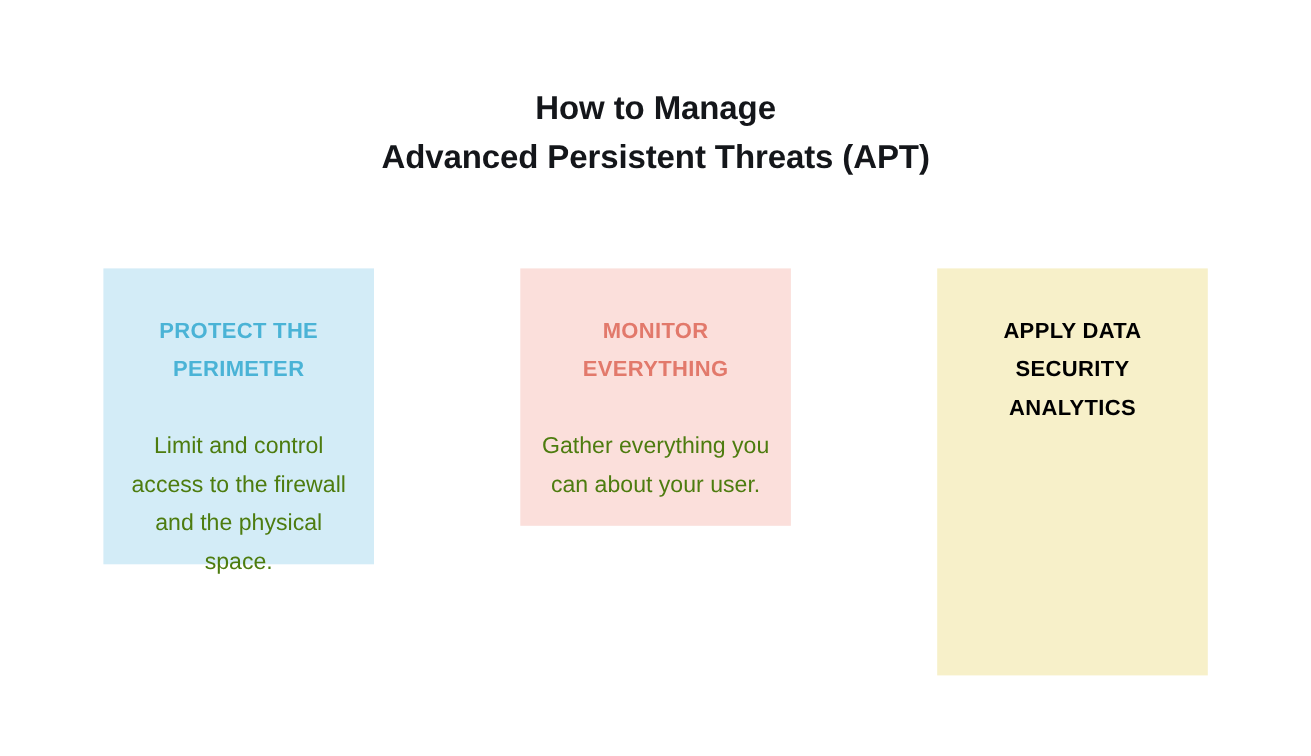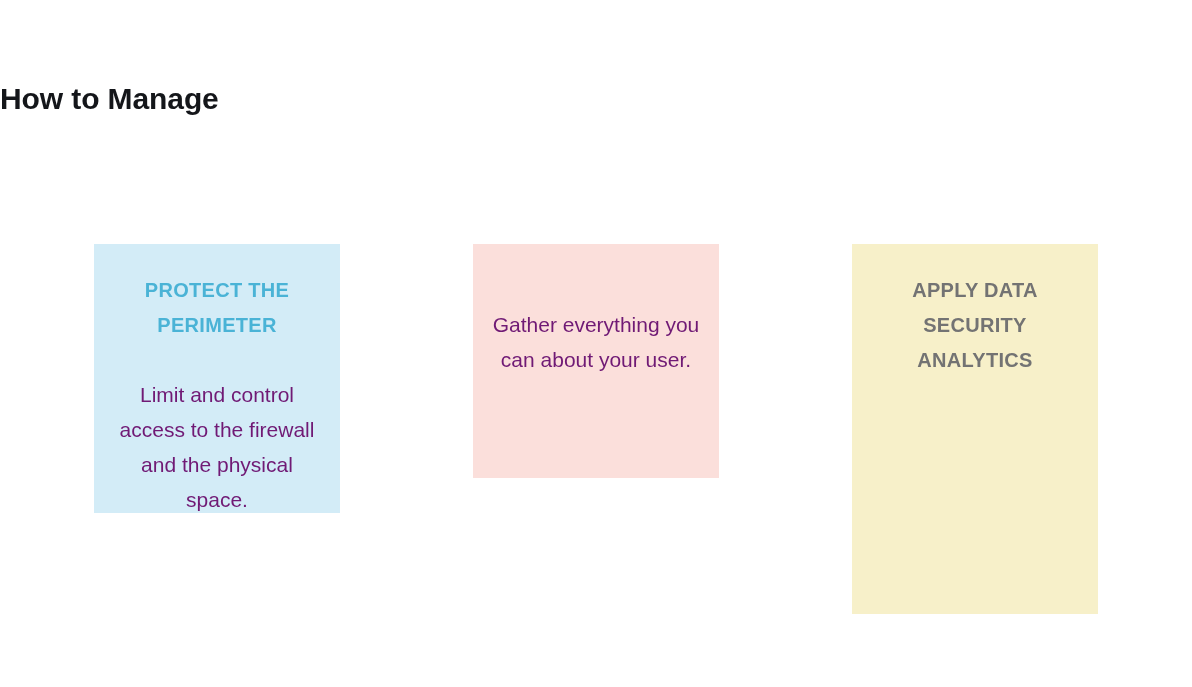--- a/index.html
+++ b/index.html
@@ -20,21 +20,21 @@
     inset: 0;
     background: #ffffff;
   }
 
   
   .title-block {
     position: absolute;
     left: 0;
     right: 0;
     top: 76px;
-    text-align: left;
+    text-align: center;
   }
   .title-line {
     display: block;
     font-size: 30px;
     font-weight: bold;
     line-height: 45px;
     color: #14161a;
     letter-spacing: -0.1px;
   }
 
@@ -46,61 +46,63 @@
     width: 1004px;
     display: flex;
     flex-direction: row;
     align-items: flex-start;
     justify-content: space-between;
   }
 
   .card {
     width: 246px;
     box-sizing: border-box;
-    padding: 29px 14px 24px 14px;
+    padding: 40px 14px 24px 14px;
     text-align: center;
   }
 
   .card-heading {
     font-size: 20px;
     font-weight: bold;
     line-height: 35px;
     letter-spacing: 0.3px;
     margin: 0;
     text-transform: uppercase;
   }
 
   .card-body {
     font-size: 21px;
     line-height: 35px;
-    color: #701a75;
+    color: #4d7c0f;
     margin: 0;
     padding-top: 34px;
   }
 
   
 </style>
 </head>
 <body style="background: rgb(255, 255, 255);">
 
 <div id="infographic">
 
   <div class="title-block">
     <span class="title-line">How to Manage</span>
+    <span class="title-line">Advanced Persistent Threats (APT)</span>
   </div>
 
   <div class="cards">
 
     <div class="card" style="background: rgb(211, 236, 247); height: 269px;">
       <p class="card-heading" style="color: rgb(74, 179, 214);">PROTECT THE PERIMETER</p>
       <p class="card-body">Limit and control access to the firewall and the physical space.</p>
     </div>
 
     <div class="card" style="background: rgb(251, 223, 219); height: 234px;">
+      <p class="card-heading" style="color: rgb(226, 121, 107);">MONITOR EVERYTHING</p>
       <p class="card-body">Gather everything you can about your user.</p>
     </div>
 
     <div class="card" style="background: rgb(247, 240, 201); height: 370px;">
-      <p class="card-heading" style="color: #737373;">APPLY DATA SECURITY ANALYTICS</p>
+      <p class="card-heading" style="color: #000000;">APPLY DATA SECURITY ANALYTICS</p>
     </div>
 
   </div>
 </div>
 
 </body></html>

